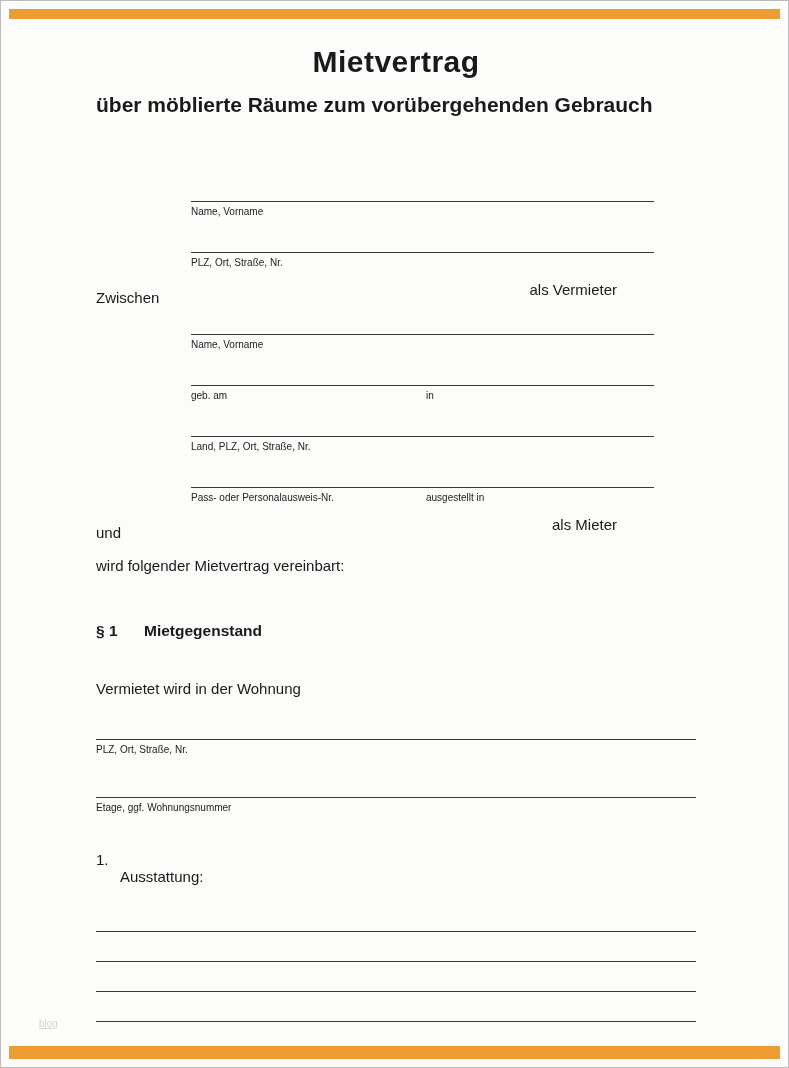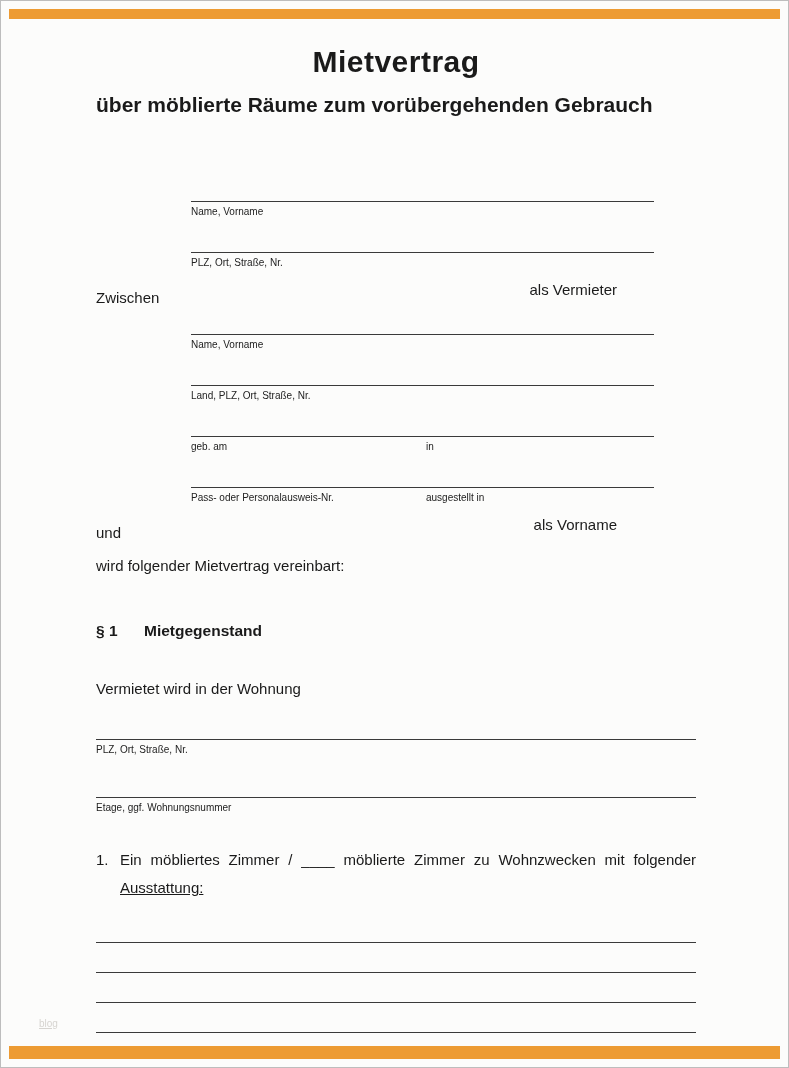--- a/index.html
+++ b/index.html
@@ -55,21 +55,21 @@
 
   .section-lead{margin-top:40px;font-size:15px;}
 
   .wide-field{margin-top:28px;}
   .wide-field .line{height:14px;}
 
   .item{display:flex;margin-top:36px;font-size:15px;line-height:1.45;}
   .item-num{width:24px;}
   .item-text{flex:1;}
   .just{text-align:justify;text-align-last:justify;}
-  .item-line2{margin-top:6px;text-decoration:underline;}
+  .item-line2{margin-top:17px;}
 
   .blank-lines{margin-top:14px;}
   .blank-line{height:29px;border-bottom:1px solid #3a3a3a;}
 
   .watermark{
     position:absolute;left:38px;bottom:38px;
     font-size:10px;color:#d6d4d0;text-decoration:underline;
   }
 </style>
 </head>
@@ -107,40 +107,40 @@
         <div class="party-label">und</div>
         <div class="party-fields">
 
           <div class="field">
             <div class="line"></div>
             <div class="flabel-row">Name, Vorname</div>
           </div>
 
           <div class="field">
             <div class="line"></div>
-            <div class="flabel-row">Land, PLZ, Ort, Straße, Nr.</div>
+            <div class="flabel-row">
+              <span>geb. am</span>
+              <span class="flabel2">in</span>
+            </div>
           </div>
 
           <div class="field">
             <div class="line"></div>
-            <div class="flabel-row">
-              <span>geb. am</span>
-              <span class="flabel2">in</span>
-            </div>
+            <div class="flabel-row">Land, PLZ, Ort, Straße, Nr.</div>
           </div>
 
           <div class="field">
             <div class="line"></div>
             <div class="flabel-row">
               <span>Pass- oder Personalausweis-Nr.</span>
               <span class="flabel2">ausgestellt  in</span>
             </div>
           </div>
 
-          <div class="als-line"><span>als </span><b>Vorname</b></div>
+          <div class="als-line"><span>als </span><b>Mieter</b></div>
         </div>
       </div>
 
     </div>
 
     <div class="agreement">wird folgender Mietvertrag vereinbart:</div>
 
     <div class="section-heading">
       <span class="section-num">§ 1</span>
       <span>Mietgegenstand</span>
@@ -154,21 +154,20 @@
     </div>
 
     <div class="wide-field">
       <div class="line"></div>
       <div class="flabel-row">Etage, ggf. Wohnungsnummer</div>
     </div>
 
     <div class="item">
       <span class="item-num">1.</span>
       <div class="item-text">
-        <div class="just">Ein möbliertes Zimmer / ____ möblierte Zimmer zu Wohnzwecken mit folgender</div>
         <div class="item-line2">Ausstattung:</div>
       </div>
     </div>
 
     <div class="blank-lines">
       <div class="blank-line"></div>
       <div class="blank-line"></div>
       <div class="blank-line"></div>
       <div class="blank-line"></div>
     </div>

